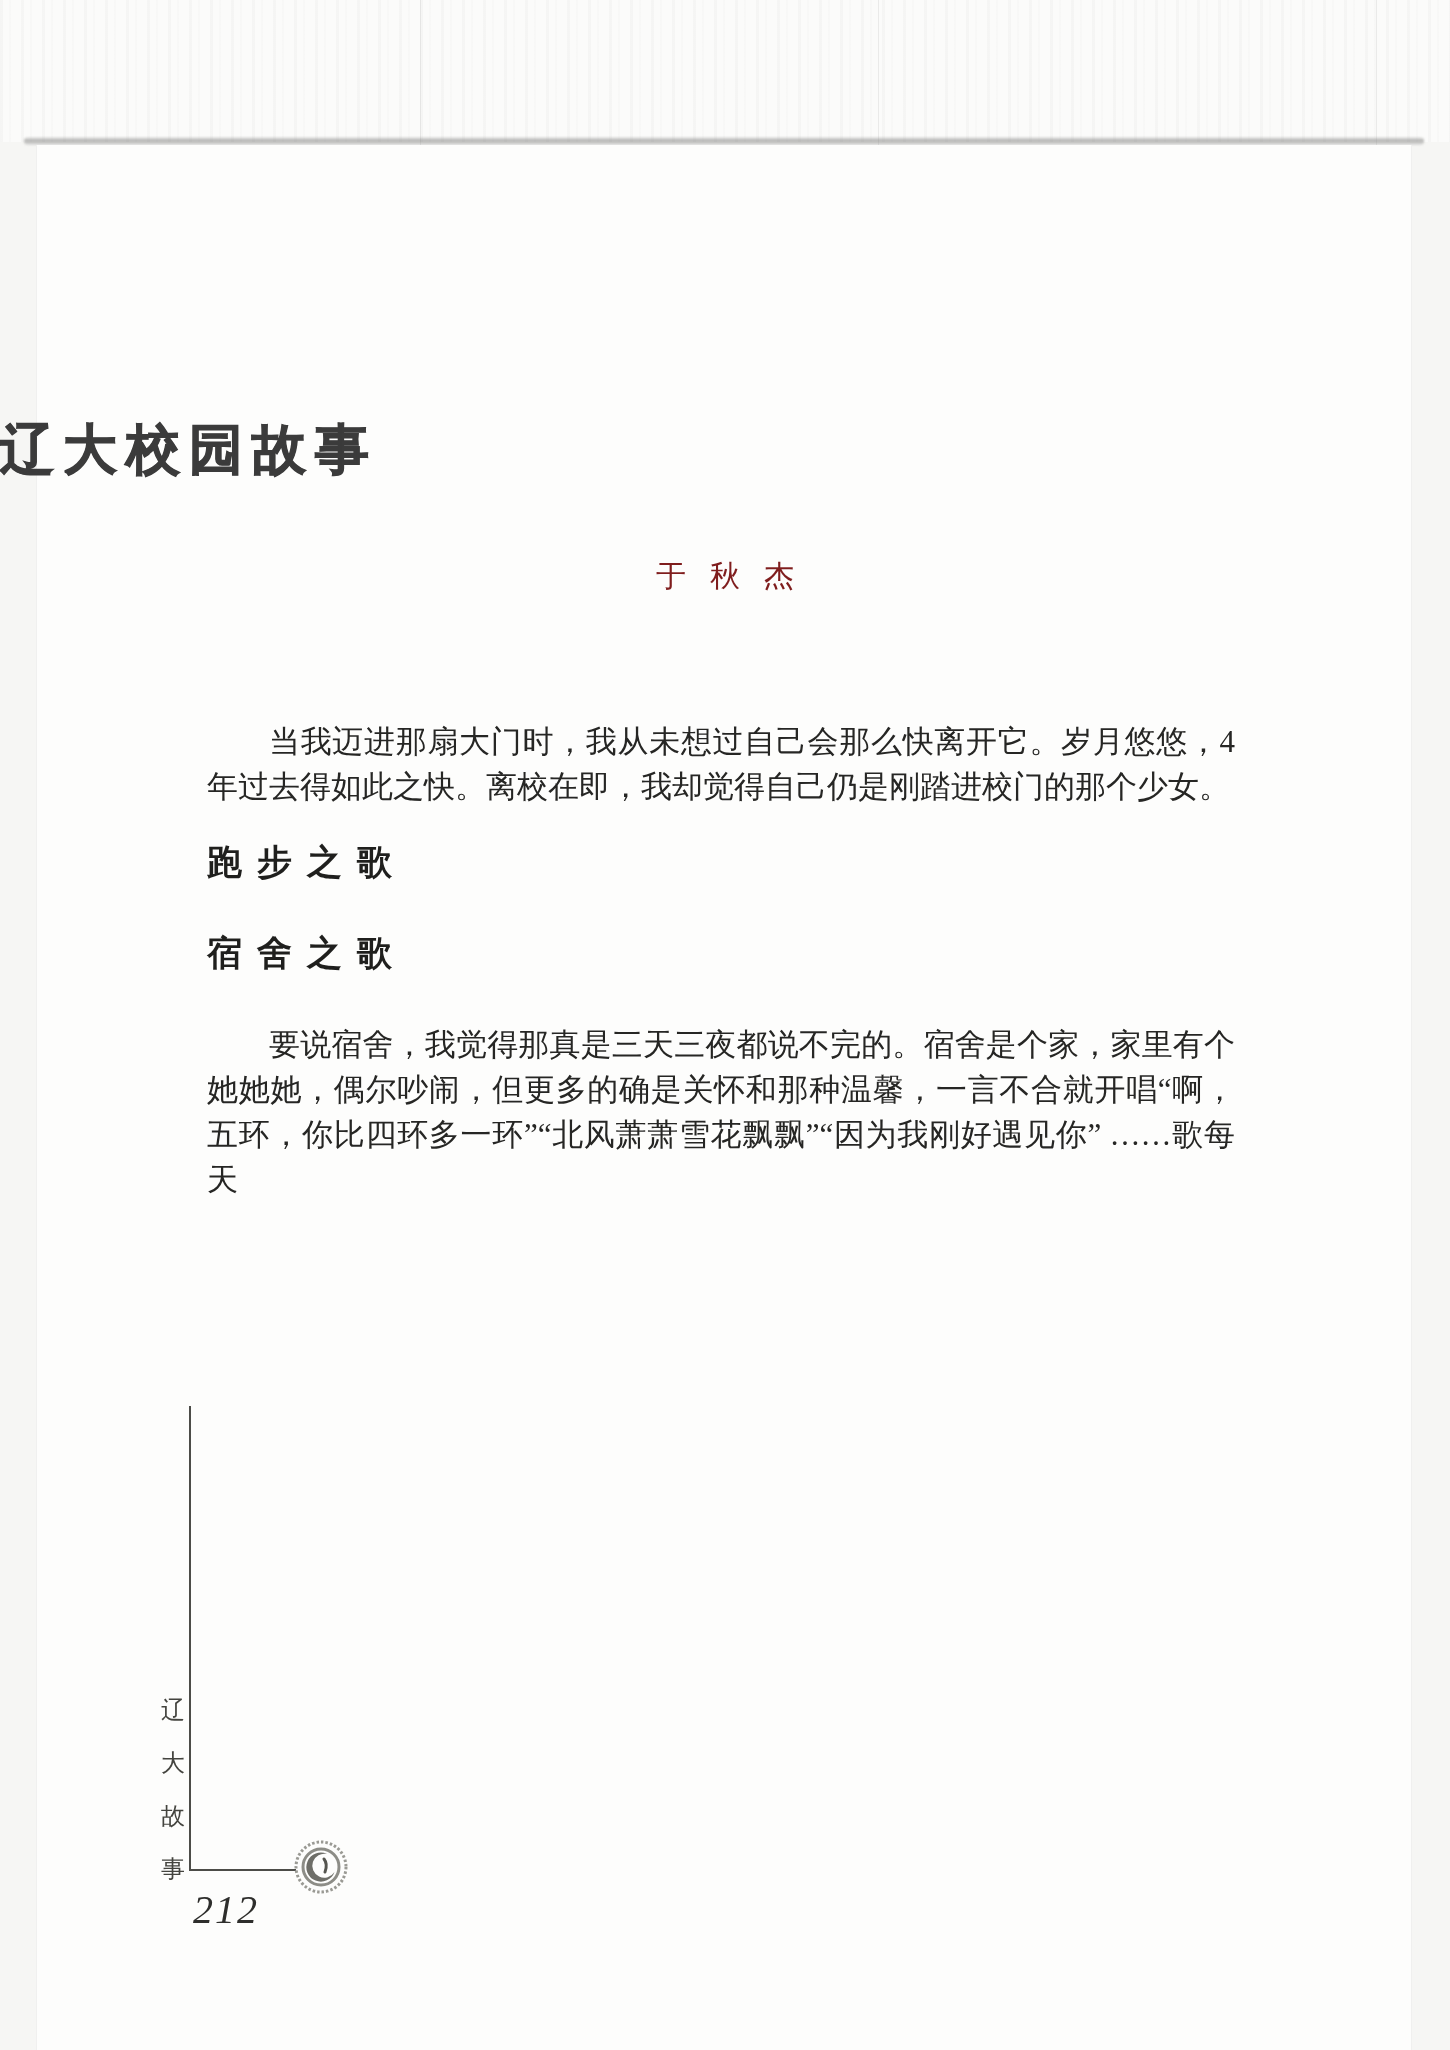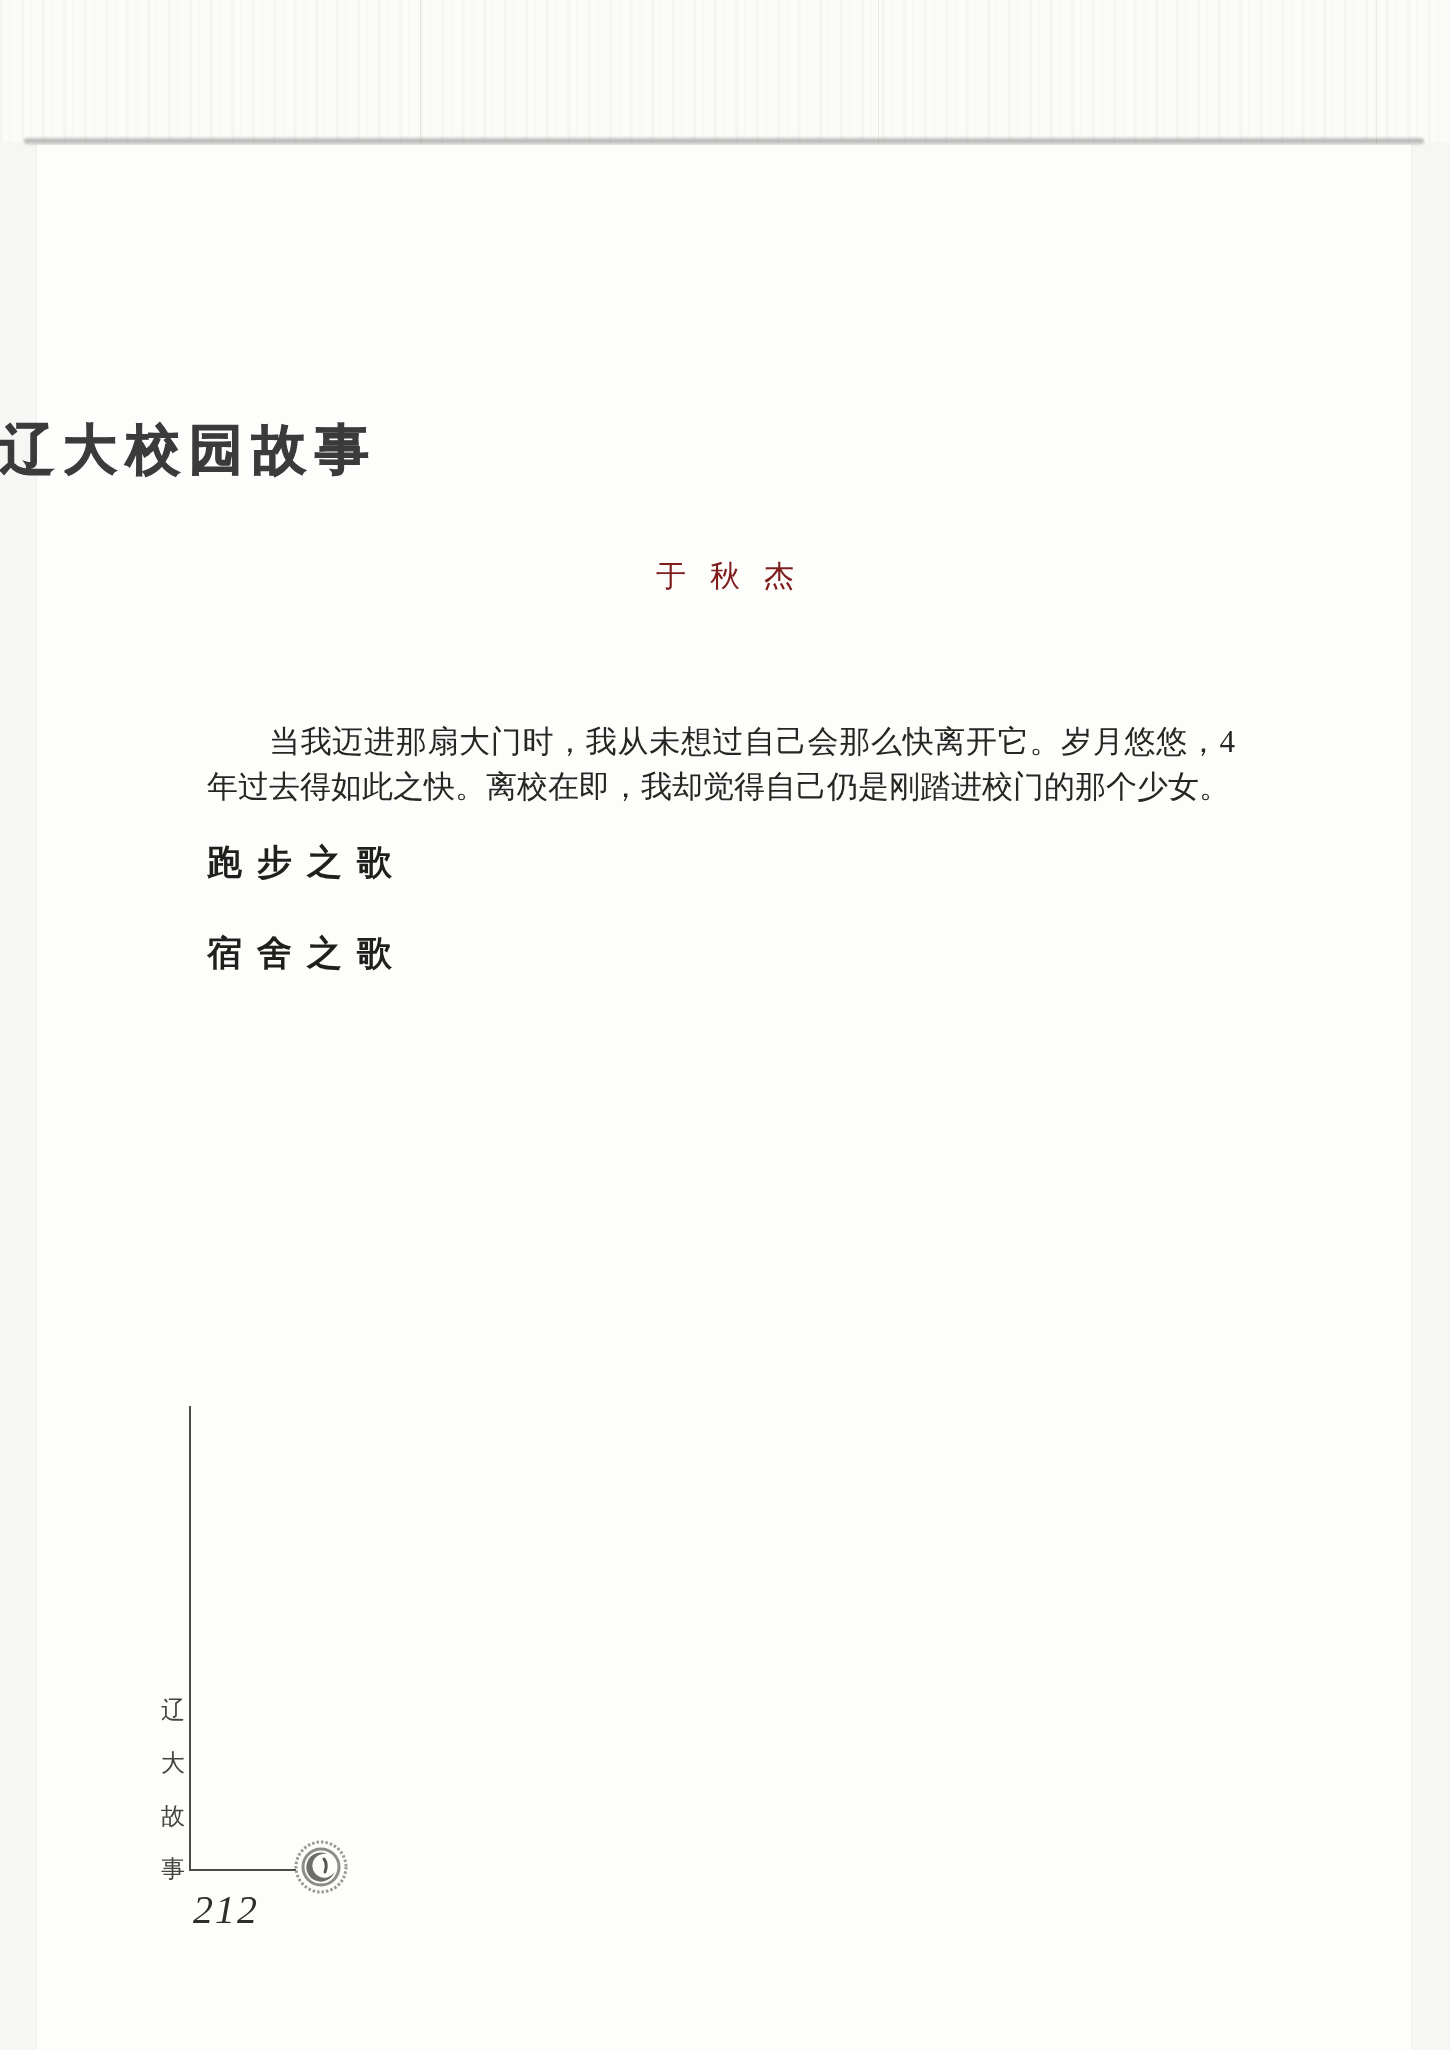--- a/index.html
+++ b/index.html
@@ -96,20 +96,21 @@
 
   <h1 class="title">辽大校园故事</h1>
   <div class="author">于秋杰</div>
 
   <div class="column">
     <p>当我迈进那扇大门时，我从未想过自己会那么快离开它。岁月悠悠，4 年过去得如此之快。离校在即，我却觉得自己仍是刚踏进校门的那个少女。</p>
 
     <h2>跑步之歌</h2>
 
     <h2>宿舍之歌</h2>
+    <p>要说宿舍，我觉得那真是三天三夜都说不完的。宿舍是个家，家里有个她她她，偶尔吵闹，但更多的确是关怀和那种温馨，一言不合就开唱“啊，五环，你比四环多一环”“北风萧萧雪花飘飘”“因为我刚好遇见你” ……歌每天</p>
   </div>
 
   <div class="side-label">
     <span>辽</span>
     <span>大</span>
     <span>故</span>
     <span>事</span>
   </div>
 
   <div class="vrule"></div>

